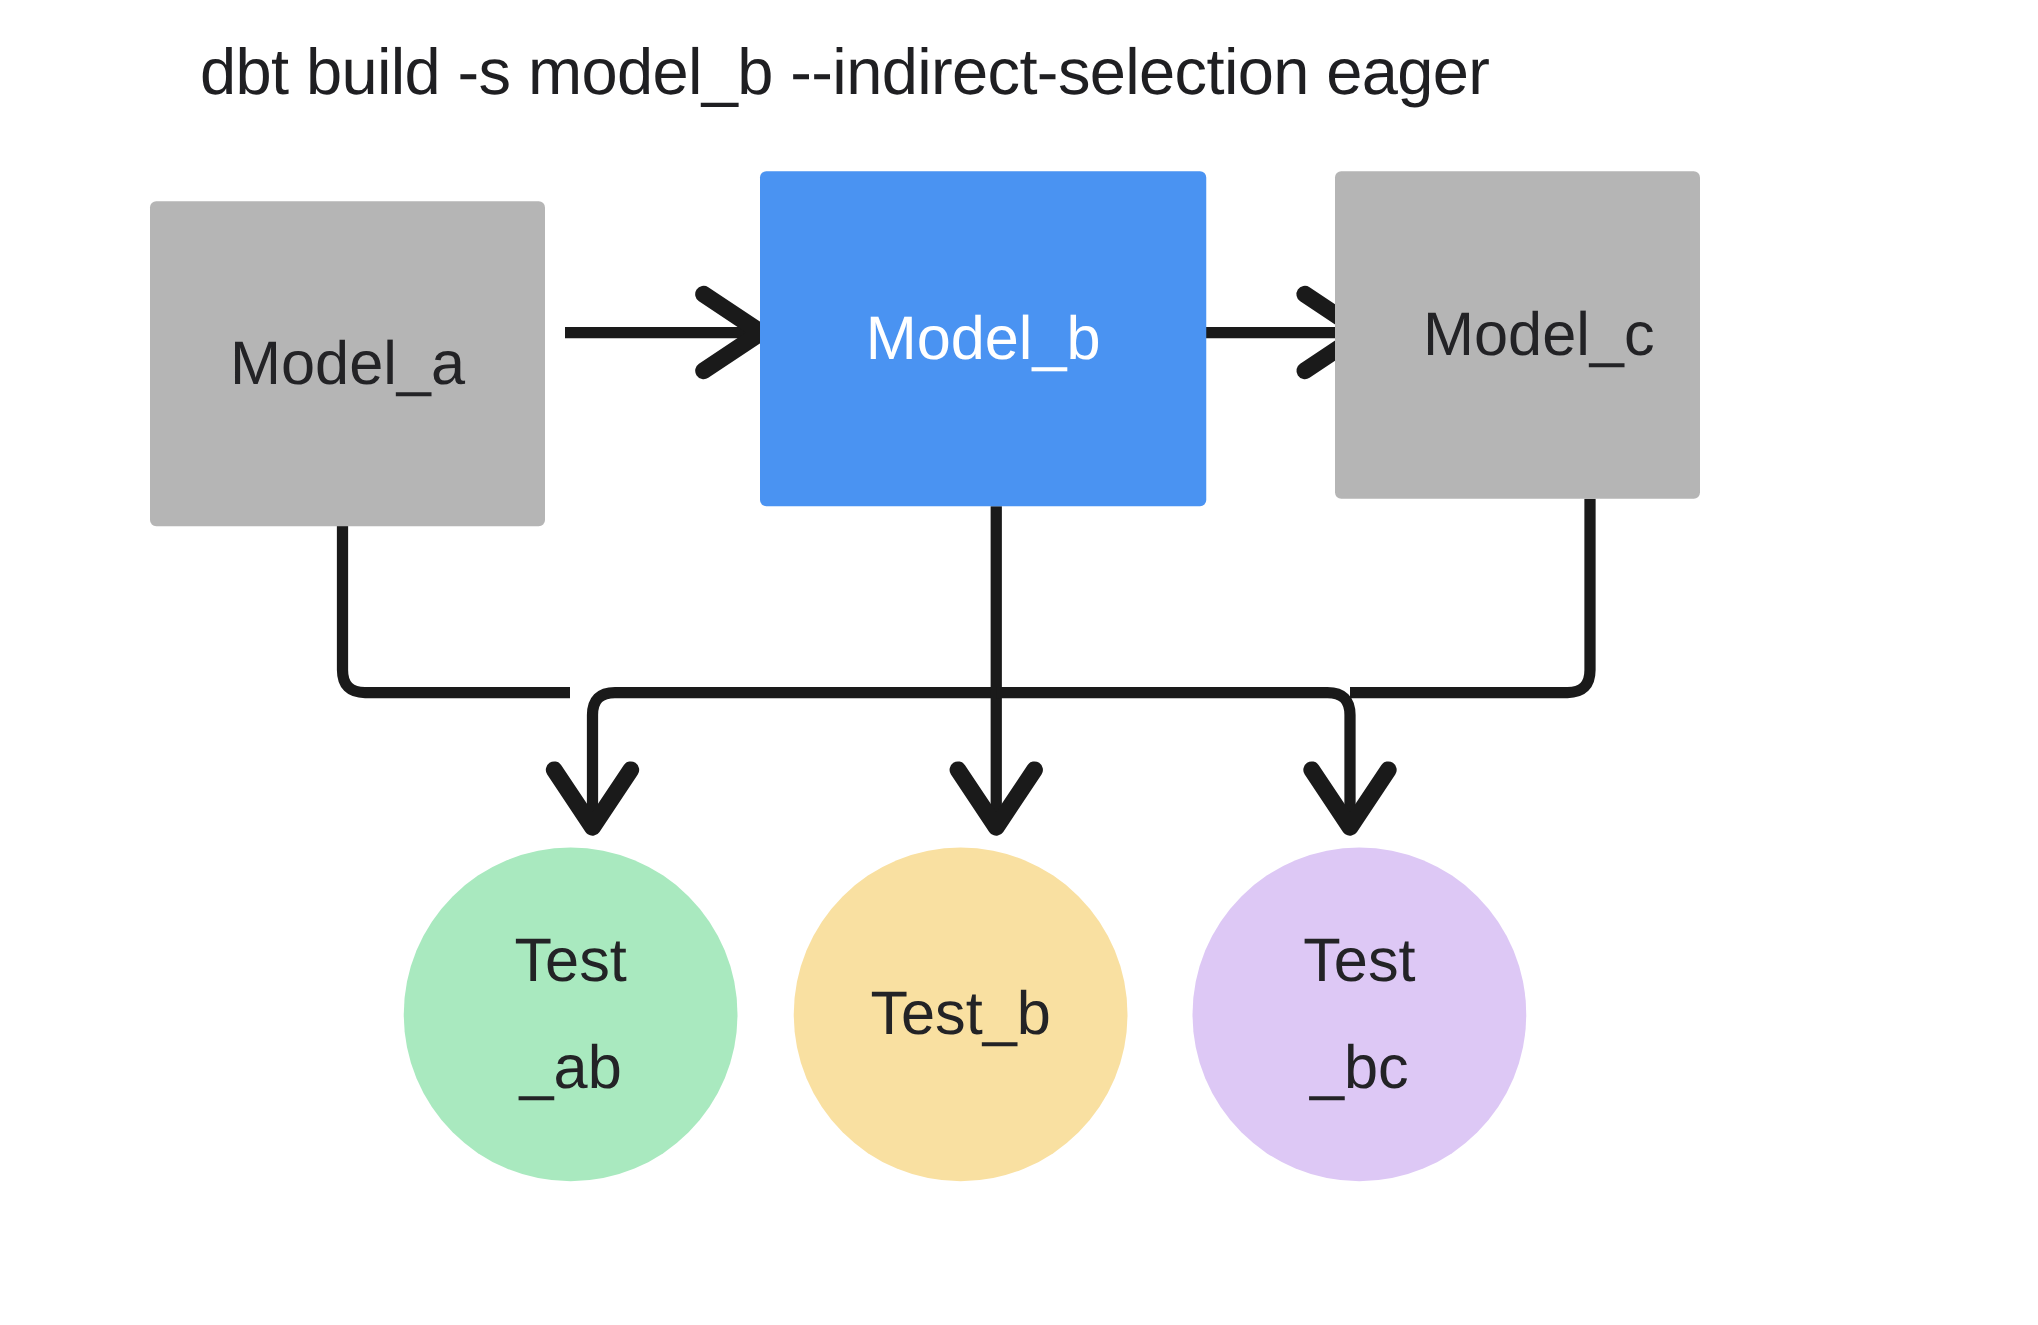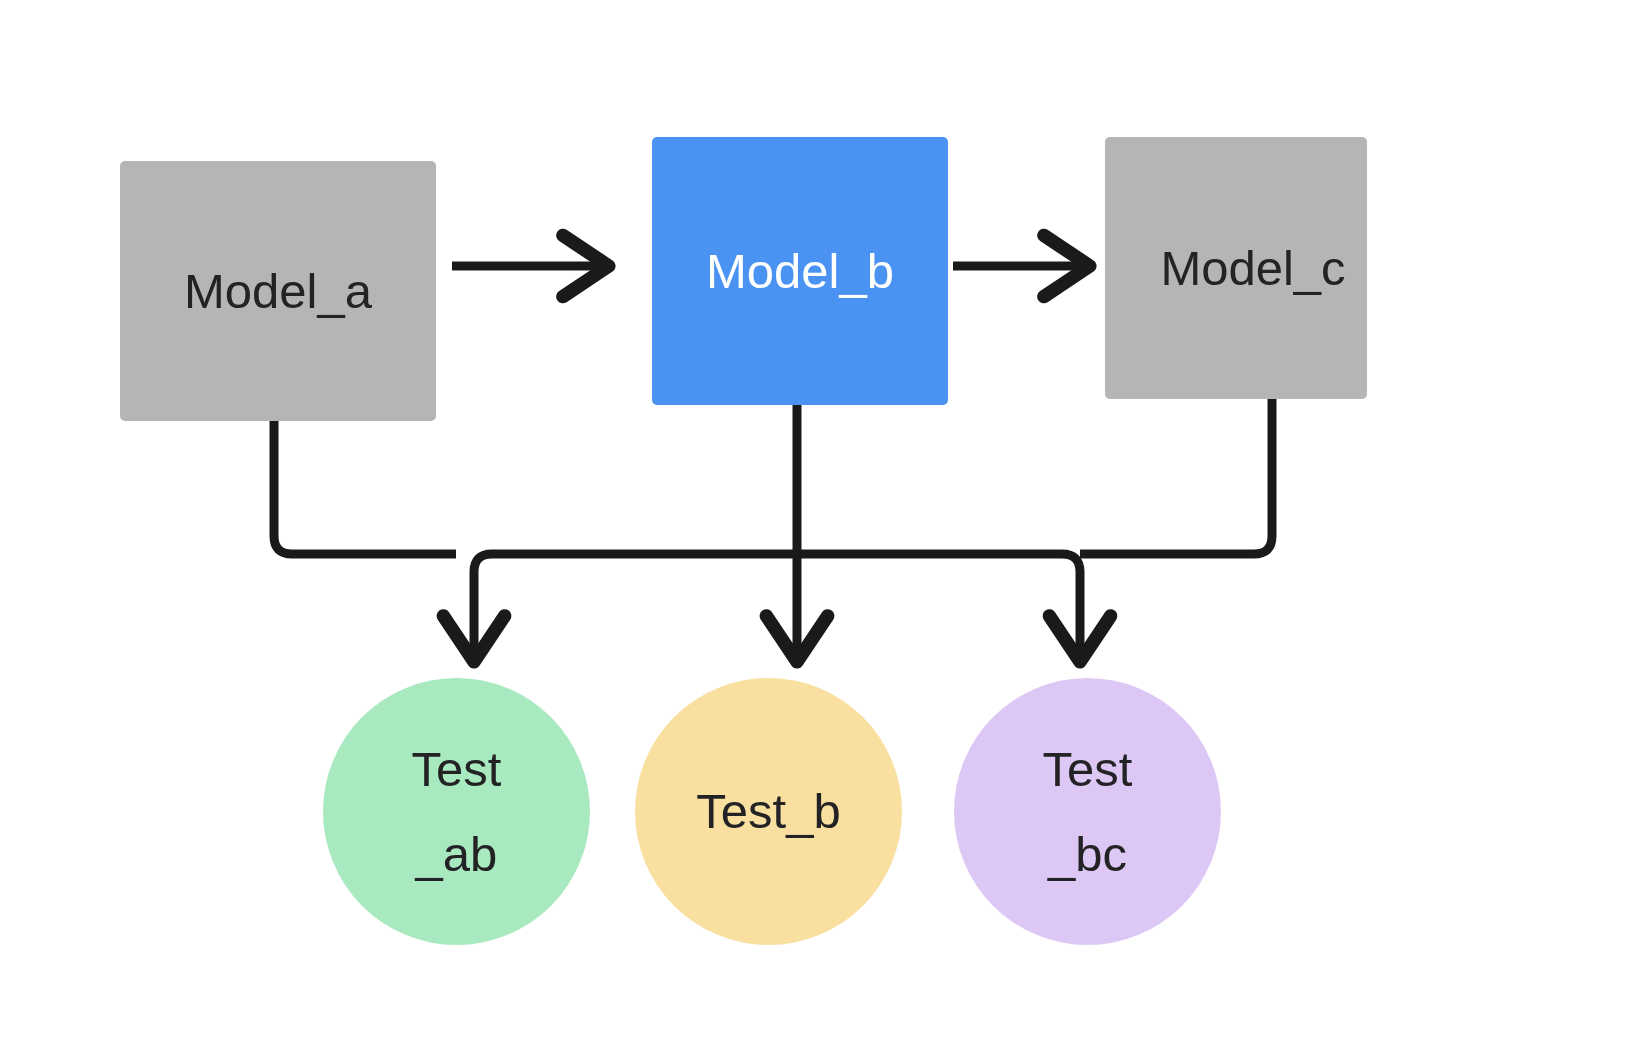--- a/index.html
+++ b/index.html
@@ -55,31 +55,32 @@
     font-size: 49px;
     box-sizing: border-box;
     text-align: center;
   }
   .circle-line {
     display: block;
     line-height: 1.72;
   }
   
   #node-model-a { left: 120px;  top: 138px; width: 316px; height: 260px; margin-top: 23px; }
-  #node-model-b { left: 652px;  top: 137px; width: 296px; height: 268px; }
-  #node-model-c { left: 1105px; top: 137px; width: 262px; height: 262px; padding-left: 34px; }
+  #node-model-b { left: 608px;  top: 137px; width: 357px; height: 268px; }
+  #node-model-c { left: 1068px; top: 137px; width: 292px; height: 262px; padding-left: 34px; }
   #node-test-ab { left: 323px;  top: 678px; width: 267px; height: 267px; }
   #node-test-b  { left: 635px;  top: 678px; width: 267px; height: 267px; }
   #node-test-bc { left: 954px;  top: 678px; width: 267px; height: 267px; }
 </style>
 </head>
 <body>
 
 <div id="canvas">
 
+  <div class="title">dbt build -s model_b --indirect-selection eager</div>
 
   <svg id="edges" viewBox="0 0 1630 1060" xmlns="http://www.w3.org/2000/svg">
     <defs>
       <marker id="arrowhead" markerWidth="9" markerHeight="9" refX="6.2" refY="4.5" orient="auto" markerUnits="strokeWidth">
         <path d="M1.3,1.1 L6.4,4.5 L1.3,7.9" fill="none" stroke="#1a1a1a" stroke-width="1.5" stroke-linecap="round" stroke-linejoin="round"></path>
       </marker>
     </defs>
 
     <g fill="none" stroke="#1a1a1a" stroke-width="9" stroke-linecap="butt" stroke-linejoin="round">
 

